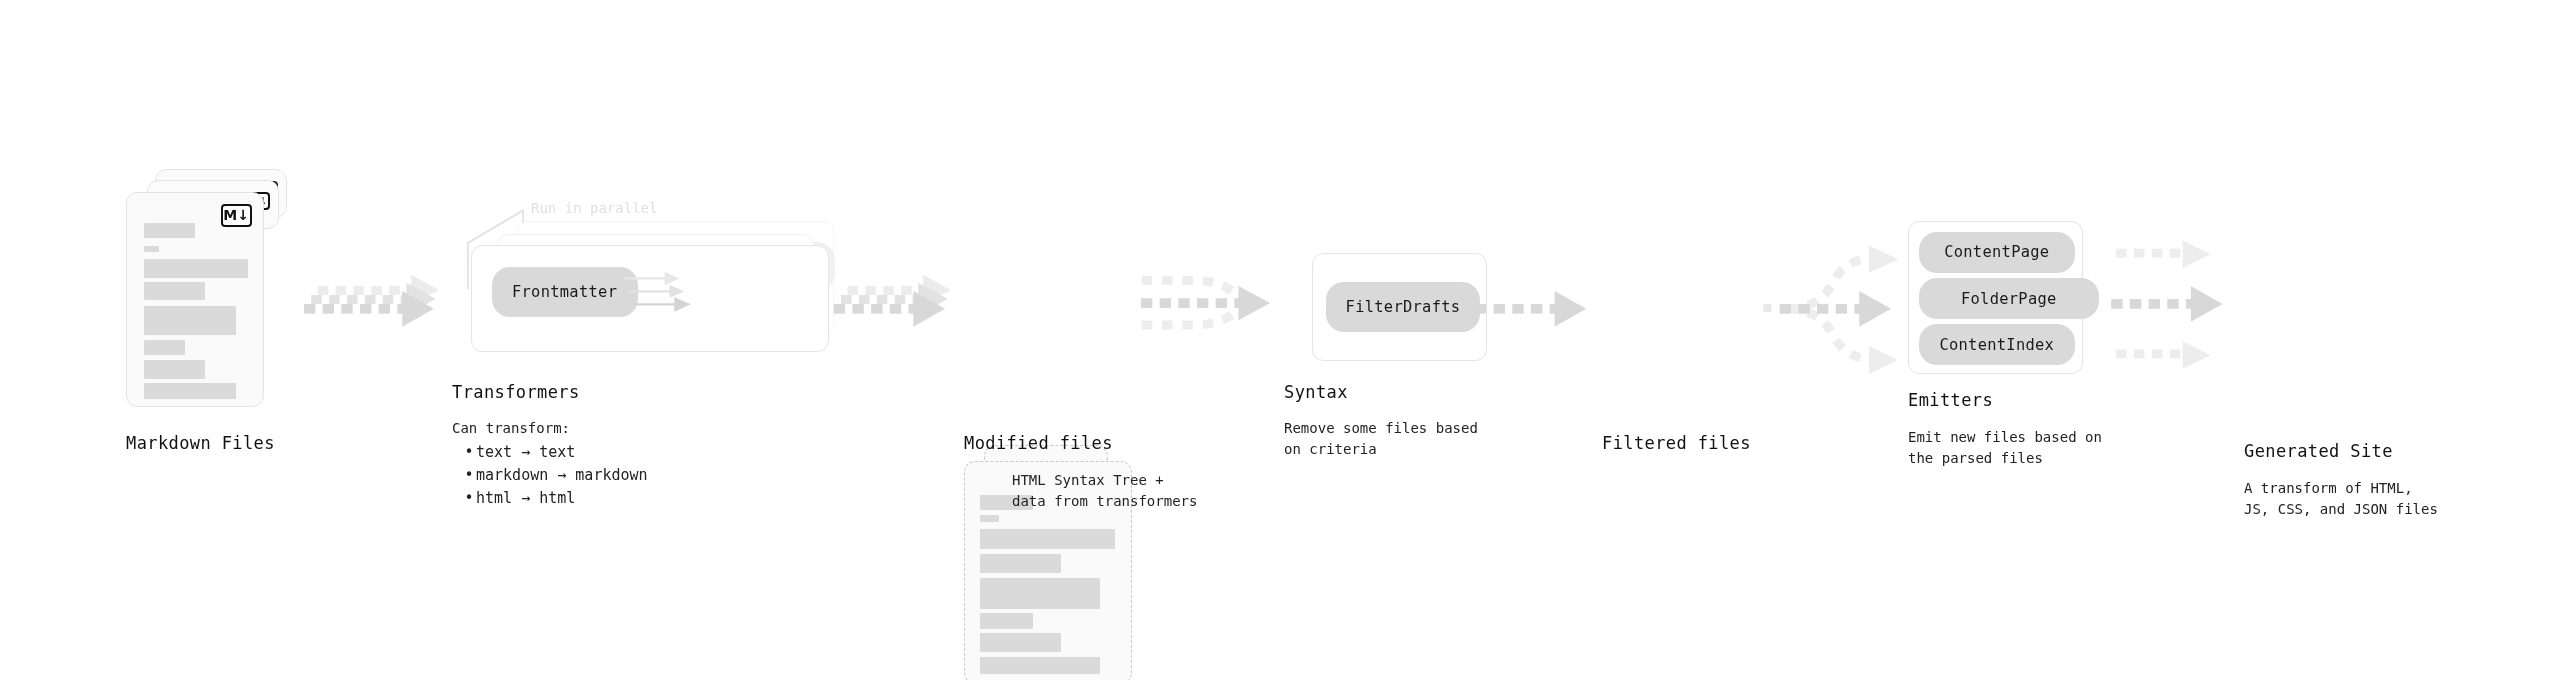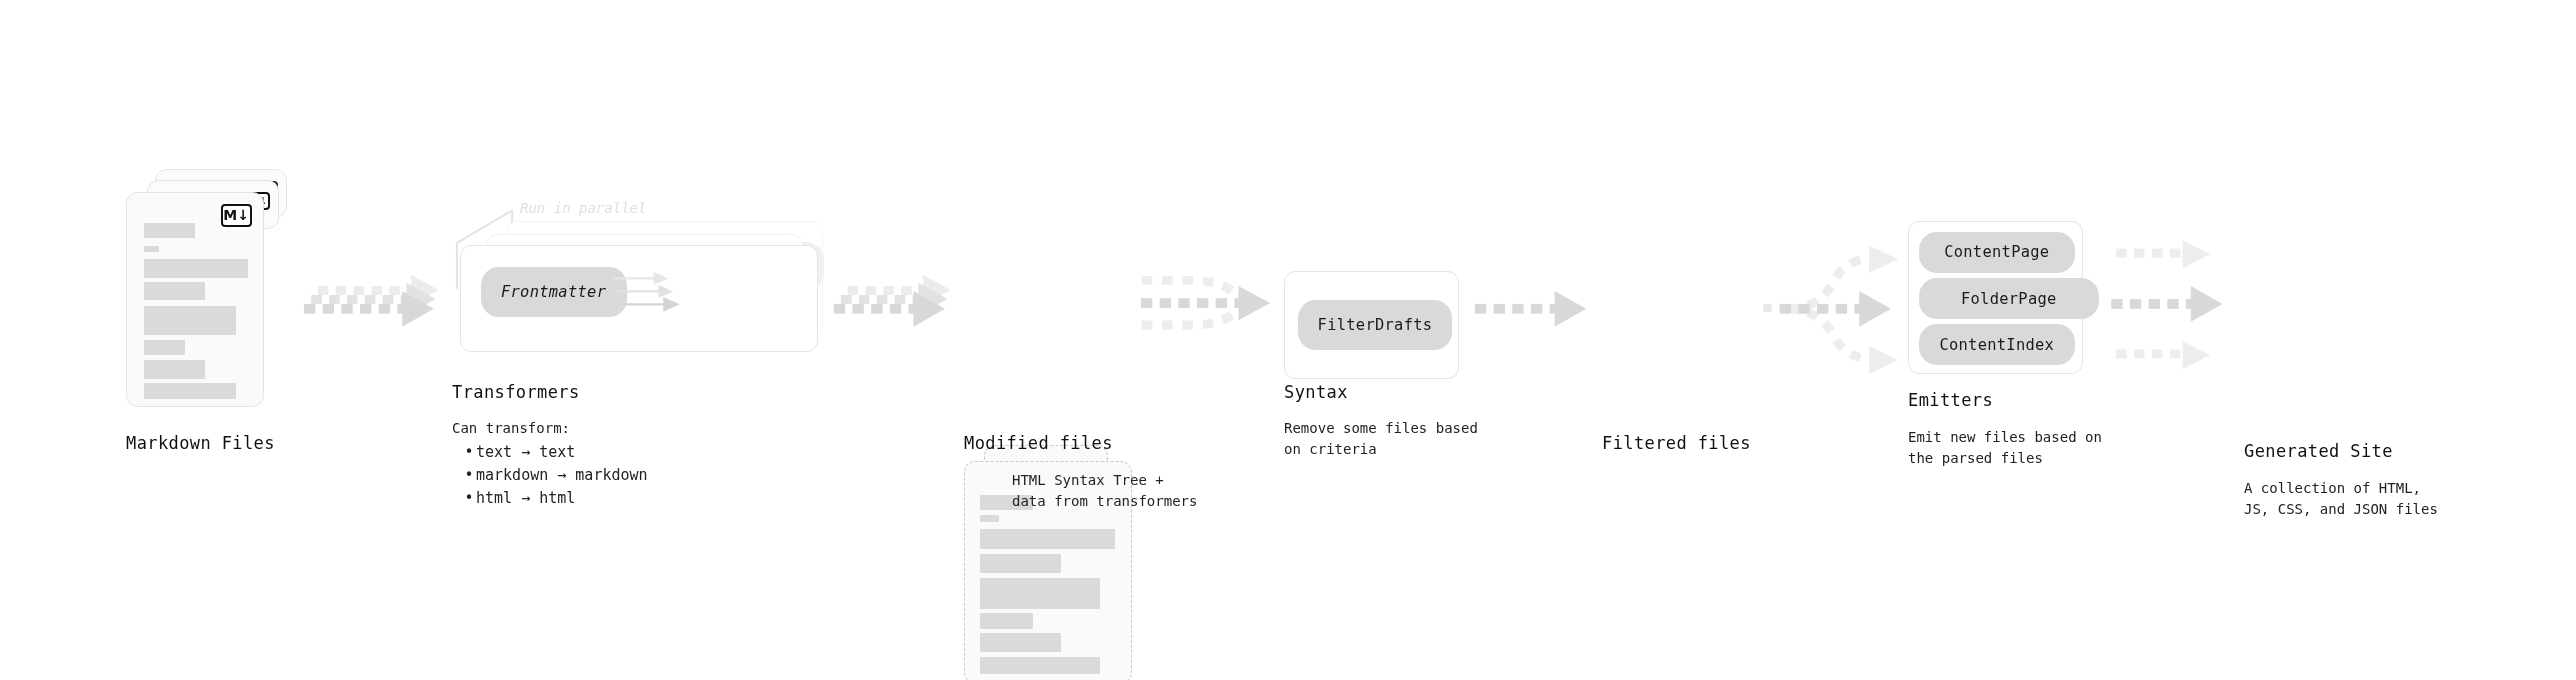--- a/index.html
+++ b/index.html
@@ -148,21 +148,21 @@
       <rect x="374" y="374" width="14" height="12"></rect>
         <rect x="397" y="374" width="14" height="12"></rect>
       <rect x="420" y="374" width="14" height="12"></rect>
         <rect x="443" y="374" width="14" height="12"></rect>
       <rect x="466" y="374" width="14" height="12"></rect>
         <rect x="489" y="374" width="14" height="12"></rect>
       <polygon points="495,358 534,380 495,402"></polygon>
     </g>
   </svg>
 
-  <div class="node" style="left:452px; top:198px; width:374px; height:163px;font-style:italic;">
+  <div class="node" style="left:463px; top:198px; width:374px; height:163px;">
 
     <svg class="ov" width="244" height="98" viewBox="0 0 300 120">
       <path d="M 6 112 L 6 55 L 74 15 L 74 48" fill="none" stroke="#e3e3e3" stroke-width="2.4" stroke-linejoin="round"></path>
     </svg>
     <div class="parallel-label" style="left:68px; top:1.6px;">Run in parallel</div>
 
     <div class="gbox ghost2" style="left:54px; top:23px; width:317px; height:114px;">
       <div class="chip ghost2" style="left:37px; top:19.5px; width:124px; height:49px;">&nbsp;</div>
       <div class="chip ghost2" style="left:193px; top:19.5px; width:124px; height:49px;">&nbsp;</div>
     </div>
@@ -254,21 +254,21 @@
       <rect x="1404" y="367" width="14" height="12"></rect>
         <rect x="1427" y="367" width="14" height="12"></rect>
       <rect x="1450" y="367" width="14" height="12"></rect>
         <rect x="1473" y="367" width="14" height="12"></rect>
       <rect x="1496" y="367" width="14" height="12"></rect>
         <rect x="1519" y="367" width="14" height="12"></rect>
       <polygon points="1524,352 1563,373 1524,394"></polygon>
     </g>
   </svg>
 
-  <div class="node" style="left:1284px; top:253px; width:179px; height:110px;margin-top:18px;">
+  <div class="node" style="left:1312px; top:253px; width:179px; height:110px;">
     <div class="gbox" style="left:0px; top:0px; width:175px; height:108px;">
       <div class="chip" style="left:13px; top:28px; width:154px; height:50px;">FilterDrafts</div>
     </div>
   </div>
 
   <div class="title" style="left:1284px; top:382px;">Syntax</div>
   <div class="subtitle" style="left:1284px; top:418px;">Remove some files based
 on criteria</div>
 
   <svg class="ov" width="2576" height="681" viewBox="0 0 3170 838">
@@ -335,17 +335,17 @@
       <rect x="2598" y="368" width="14" height="12"></rect>
         <rect x="2621" y="368" width="14" height="12"></rect>
       <rect x="2644" y="368" width="14" height="12"></rect>
         <rect x="2667" y="368" width="14" height="12"></rect>
       <rect x="2690" y="368" width="14" height="12"></rect>
       <polygon points="2696,352 2735,374 2696,396"></polygon>
     </g>
   </svg>
 
   <div class="title" style="left:2244px; top:441px;">Generated Site</div>
-  <div class="subtitle" style="left:2244px; top:478px;">A collection of HTML,
+  <div class="subtitle" style="left:2244px; top:478px;">A transform of HTML,
 JS, CSS, and JSON files</div>
 
 </div>
 
 
 </body></html>

